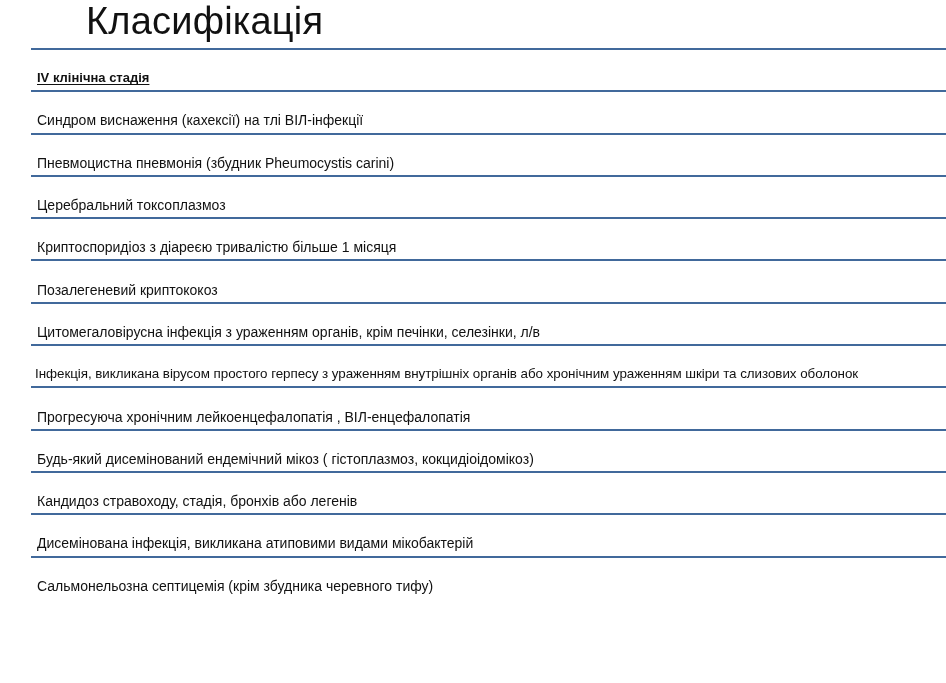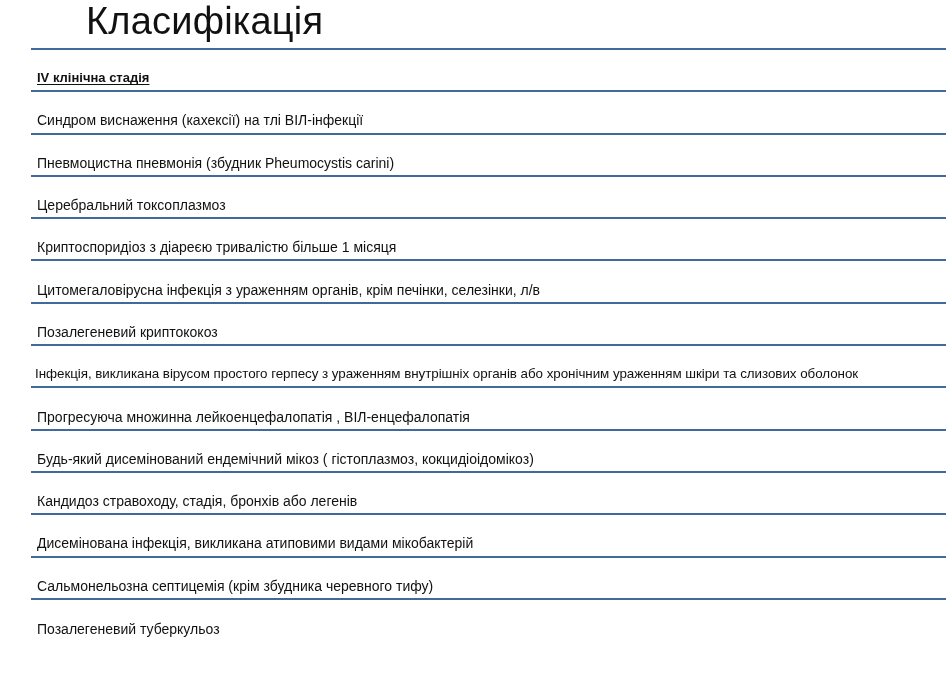--- a/index.html
+++ b/index.html
@@ -113,44 +113,41 @@
       <tr>
         <td>Пневмоцистна пневмонія (збудник Pheumocystis carini)</td>
       </tr>
       <tr>
         <td>Церебральний токсоплазмоз</td>
       </tr>
       <tr>
         <td>Криптоспоридіоз з діареєю тривалістю більше 1 місяця</td>
       </tr>
       <tr>
-        <td>Цитомегаловірусна інфекція з ураженням органів, крім печінки, селезінки, л/в</td>
+        <td>Позалегеневий криптококоз</td>
       </tr>
       <tr>
-        <td>Позалегеневий криптококоз</td>
+        <td>Цитомегаловірусна інфекція з ураженням органів, крім печінки, селезінки, л/в</td>
       </tr>
       <tr class="wide-row">
         <td>Інфекція, викликана вірусом простого герпесу з ураженням внутрішніх органів або хронічним  ураженням шкіри та слизових оболонок</td>
       </tr>
       <tr>
-        <td>Прогресуюча множинна лейкоенцефалопатія , ВІЛ-енцефалопатія</td>
+        <td>Прогресуюча хронічним лейкоенцефалопатія , ВІЛ-енцефалопатія</td>
       </tr>
       <tr>
         <td>Будь-який дисемінований ендемічний мікоз ( гістоплазмоз, кокцидіоідомікоз)</td>
       </tr>
       <tr>
         <td>Кандидоз стравоходу, стадія, бронхів або легенів</td>
       </tr>
       <tr>
         <td>Дисемінована інфекція, викликана атиповими видами мікобактерій</td>
       </tr>
       <tr>
         <td>Сальмонельозна септицемія (крім  збудника черевного тифу)</td>
       </tr>
-      <tr>
-        <td>Позалегеневий туберкульоз</td>
-      </tr>
     </tbody>
   </table>
 
   <div class="rule-mask-left"></div>
 
 </div>
 
 </body></html>

